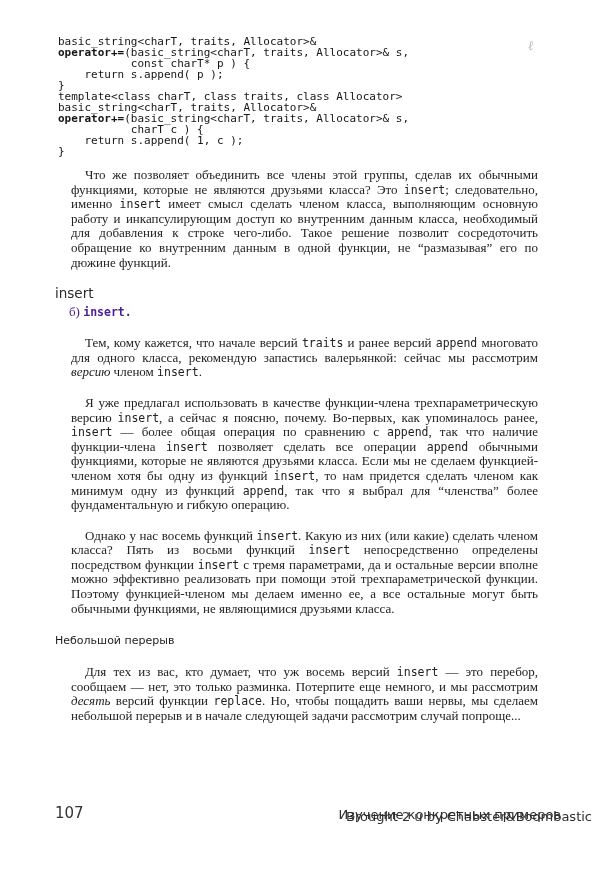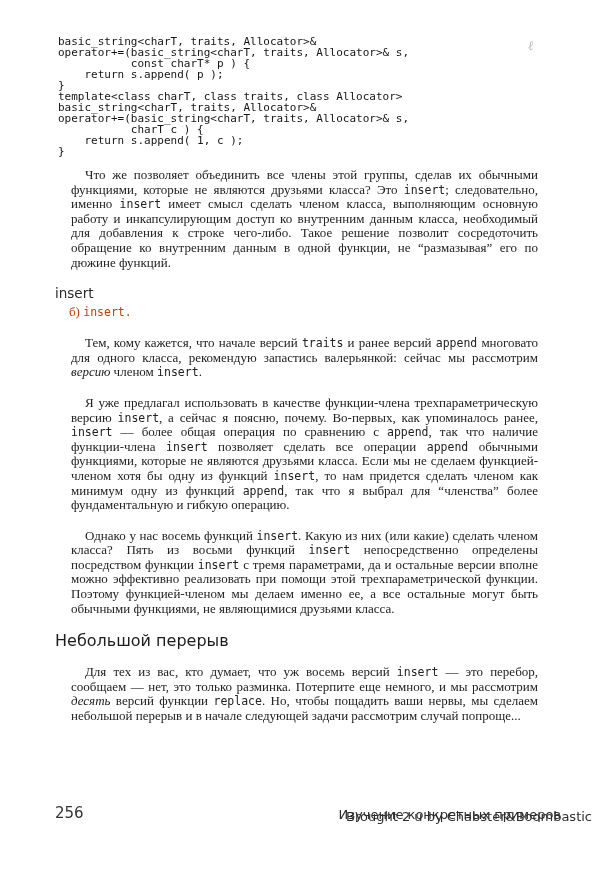--- a/index.html
+++ b/index.html
@@ -21,21 +21,21 @@
   
   .listing{
     font-family:"DejaVu Sans Mono", monospace;
     font-size:11px;
     line-height:11px;
     color:#151515;
     white-space:pre;
     margin:0 0 0 3px;
   }
   .listing .cl{height:11px;}
-  .b{font-weight:normal;}
+  .b{font-weight:bold;}
   .ital{font-style:italic;}
   .code{font-family:"DejaVu Sans Mono", monospace;text-align:center;}
   p .code, .subitem .code{font-size:11.5px;}
   
   p.body{
     margin:16px;
     font-size:13px;
     line-height:14.6px;
     text-align:justify;
     text-align-last:left;
@@ -48,26 +48,26 @@
     font-family:"DejaVu Sans", "Liberation Sans", sans-serif;
     font-size:13.5px;
     line-height:15px;
     color:#2a2a2a;
   }
   .subitem{
     margin-top:3px;
     font-size:13px;
     line-height:15px;
     text-indent:14px;
-    color:#c2410c;
+    color:#4c1d95;
   }
   .section-heading{
     margin-top:9px;
     font-family:"DejaVu Sans", "Liberation Sans", sans-serif;
-    font-size:16px;
+    font-size:11px;
     line-height:17px;
     font-weight:500;
     color:#1d1d1d;
   }
   .after-heading{margin-top:3px;}
   .tight{margin-top:2px;}
   
   .page-number{
     position:absolute;
     left:55px; top:804px;
@@ -121,19 +121,19 @@
     <p class="body tight"><span>Я уже предлагал использовать в качестве функции-члена трехпараметрическую версию </span><span class="code">insert</span><span>, а сейчас я поясню, почему. Во-первых, как упоминалось ранее, </span><span class="code">insert</span><span> — более общая операция по сравнению с </span><span class="code">append</span><span>, так что наличие функции-члена </span><span class="code">insert</span><span> позволяет сделать все операции </span><span class="code">append</span><span> обычными функциями, которые не являются друзьями класса. Если мы не сделаем функцией-членом хотя бы одну из функций </span><span class="code">insert</span><span>, то нам придется сделать членом как минимум одну из функций </span><span class="code">append</span><span>, так что я выбрал для “членства” более фундаментальную и гибкую операцию.</span></p>
 
     <p class="body"><span>Однако у нас восемь функций </span><span class="code">insert</span><span>. Какую из них (или какие) сделать членом класса? Пять из восьми функций </span><span class="code">insert</span><span> непосредственно определены посредством функции </span><span class="code">insert</span><span> с тремя параметрами, да и остальные версии вполне можно эффективно реализовать при помощи этой трехпараметрической функции. Поэтому функцией-членом мы делаем именно ее, а все остальные могут быть обычными функциями, не являющимися друзьями класса.</span></p>
 
     <div class="section-heading">Небольшой перерыв</div>
 
     <p class="body after-heading"><span>Для тех из вас, кто думает, что уж восемь версий </span><span class="code">insert</span><span> — это перебор, сообщаем — нет, это только разминка. Потерпите еще немного, и мы рассмотрим </span><span class="ital">десять</span><span> версий функции </span><span class="code">replace</span><span>. Но, чтобы пощадить ваши нервы, мы сделаем небольшой перерыв и в начале следующей задачи рассмотрим случай попроще...</span></p>
 
   </div>
 
-  <div class="page-number">256</div>
+  <div class="page-number">107</div>
 
   <div class="running-title">Изучение конкретных примеров</div>
 
   <div class="credit">Brought 2 u by Chabster&amp;Boombastic</div>
 
 </div>
 
 </body></html>

